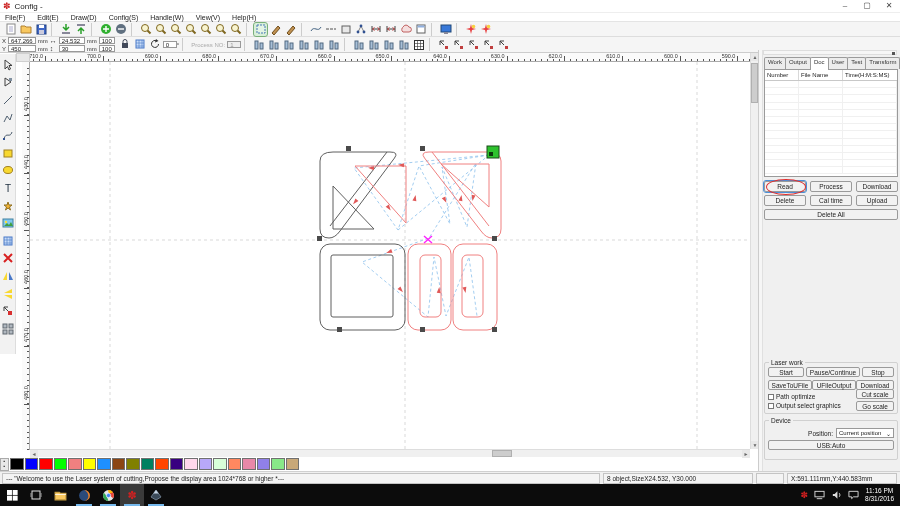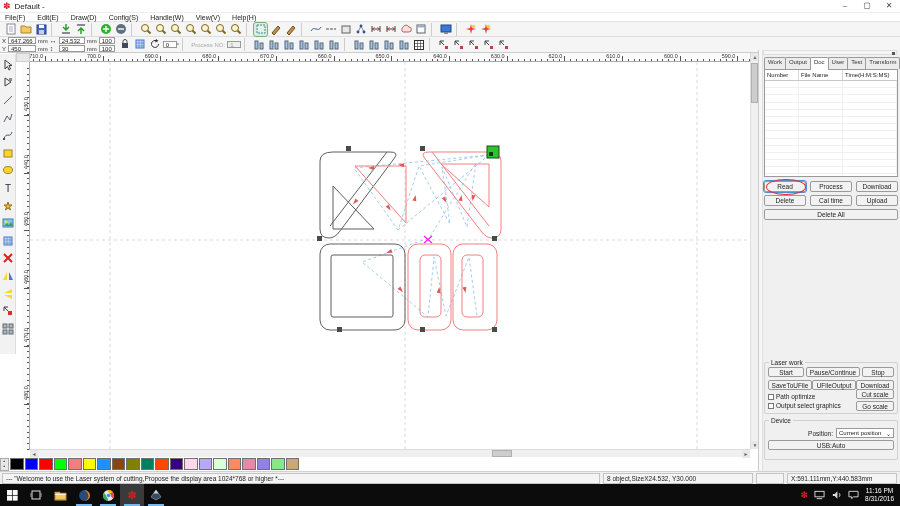--- a/index.html
+++ b/index.html
@@ -106,21 +106,21 @@
   #tray { margin-left:auto; display:flex; align-items:center; gap:6px; padding-right:6px; }
   #clock { text-align:center; font-size:6.5px; line-height:8px; }
 
   svg text { font-family:"Liberation Sans",sans-serif; }
 </style>
 </head>
 <body>
 
 <div id="titlebar" class="abs">
   <span id="app-icon">✽</span>
-  <span>Default -</span>
+  <span>Config -</span>
   <div id="win-controls">
     <span class="winbtn">–</span>
     <span class="winbtn">▢</span>
     <span class="winbtn">✕</span>
   </div>
 </div>
 
 <div id="menubar" class="abs">
     <span>File(F)</span>
     <span>Edit(E)</span>

